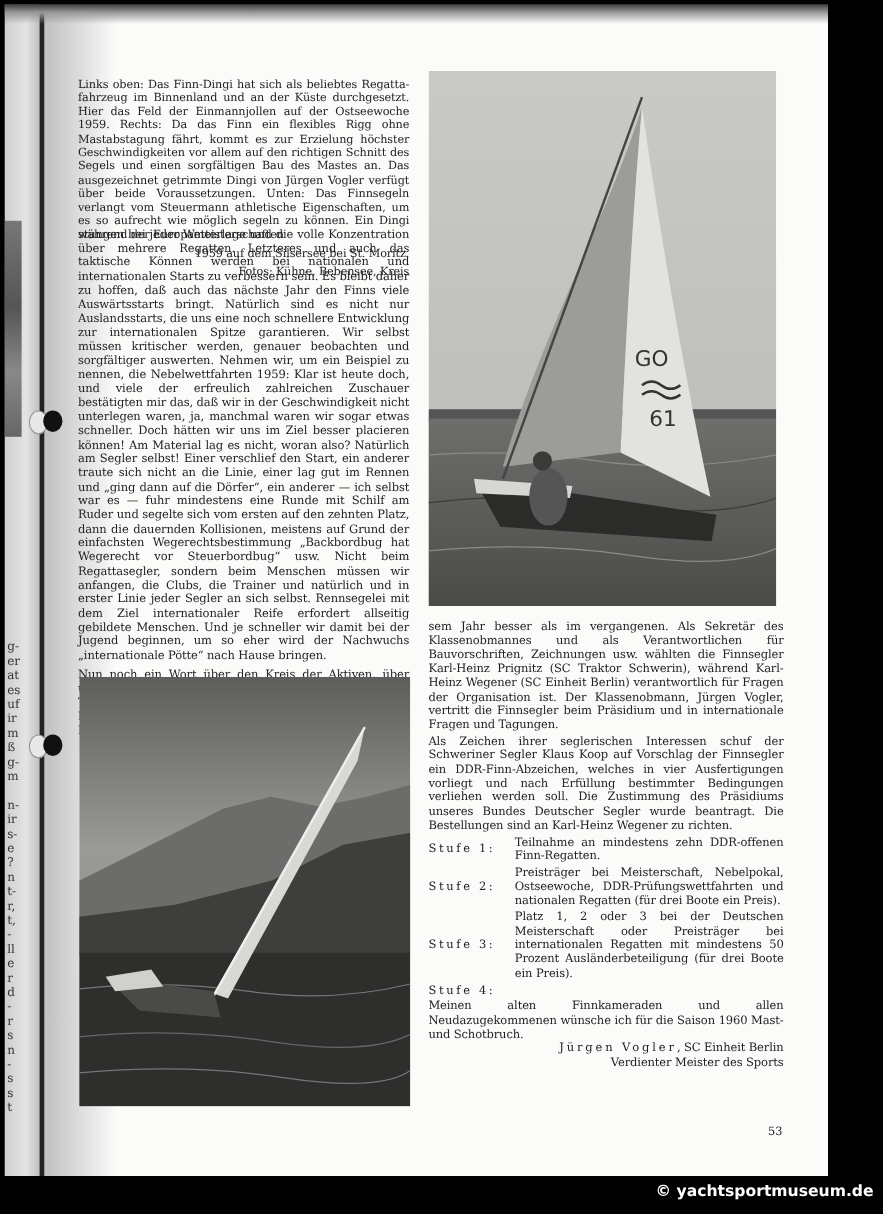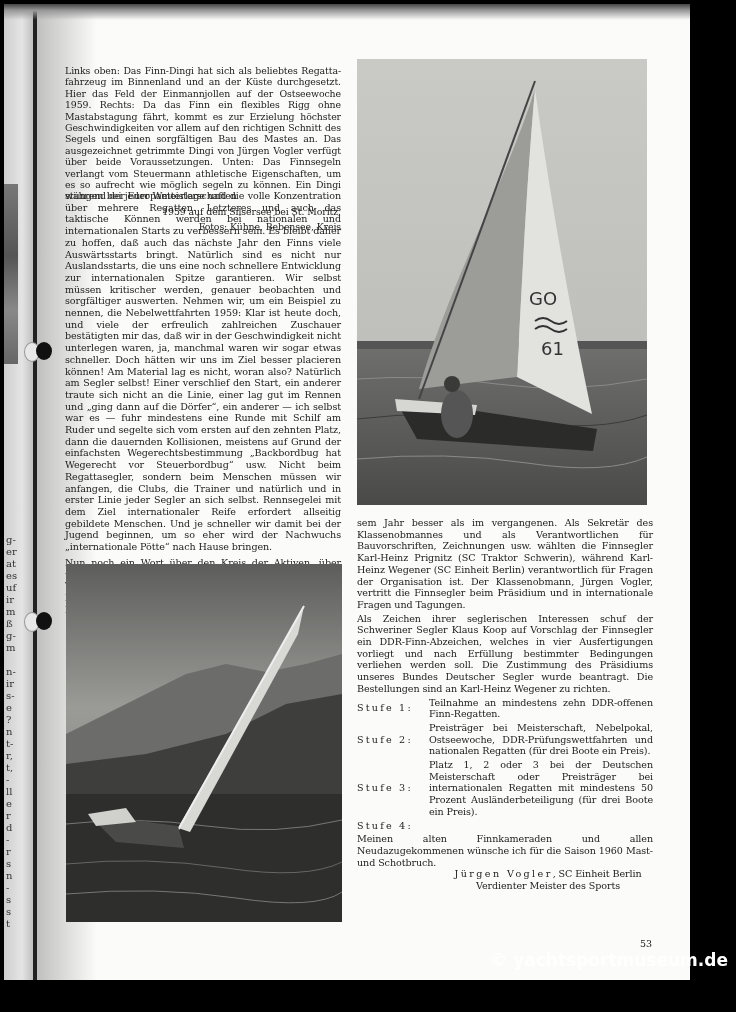--- a/index.html
+++ b/index.html
@@ -24,31 +24,31 @@
   .col { position:absolute; font-size:9.6px; line-height:11.7px; text-align:justify; letter-spacing:-0.1px; }
   .col p { margin:4px; }
   .caption { left:57px; top:57px; width:284px; font-size:9.4px; line-height:11.4px; }
   .photo-credit { text-align:right; }
   .left-body { left:57px; top:182px; width:284px; }
   .right-body { left:353px; top:513px; width:296px; }
   .right-body p { margin:0 0 2px 0; }
   .stufe { display:flex; margin:1px 0 2px 0;align-items:center; }
   .stufe-label { width:72px; flex:none; letter-spacing:2.2px; }
   .stufe-text { flex:1; text-align:justify; }
-  .signature { padding-left:86px; text-align:center; }
+  .signature { padding-left:86px; text-align:right; }
   .sig-name { letter-spacing:2.4px; }
   .page-number { position:absolute; left:636px; top:934px; font-size:9.5px; }
 
   .photo { position:absolute; overflow:hidden; }
   .photo svg { display:block; }
   .photo-right { left:353px; top:55px; width:290px; height:446px; }
   .photo-left { left:62px; top:560px; width:276px; height:358px; }
 
-  .watermark { position:absolute; right:8px; top:950px; color:#fff; font-family:"DejaVu Sans", sans-serif;
-               font-size:17px; font-weight:bold; }
+  .watermark { position:absolute; right:8px; top:986px; color:#fff; font-family:"DejaVu Sans", sans-serif;
+               font-size:13px; font-weight:bold; }
 </style>
 </head>
 <body>
 
 <div class="scan">
   <div class="prev-page"></div>
   <div class="prev-photo"></div>
   <div class="prev-text" id="prev-text">
       <span>g-</span>
       <span>er</span>

